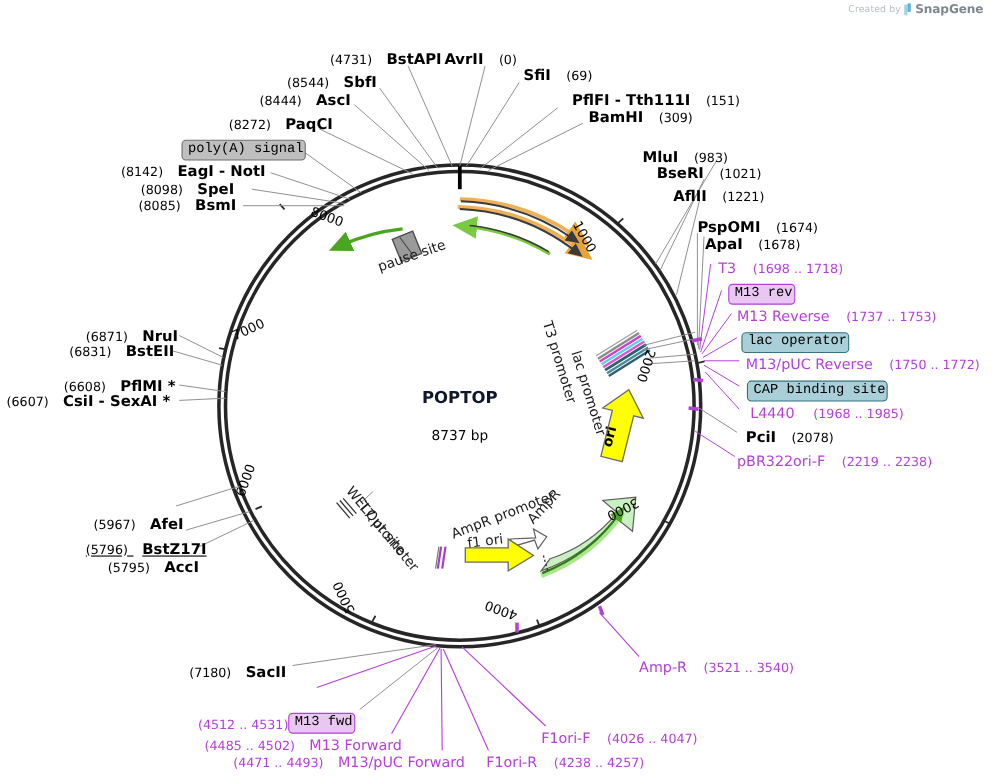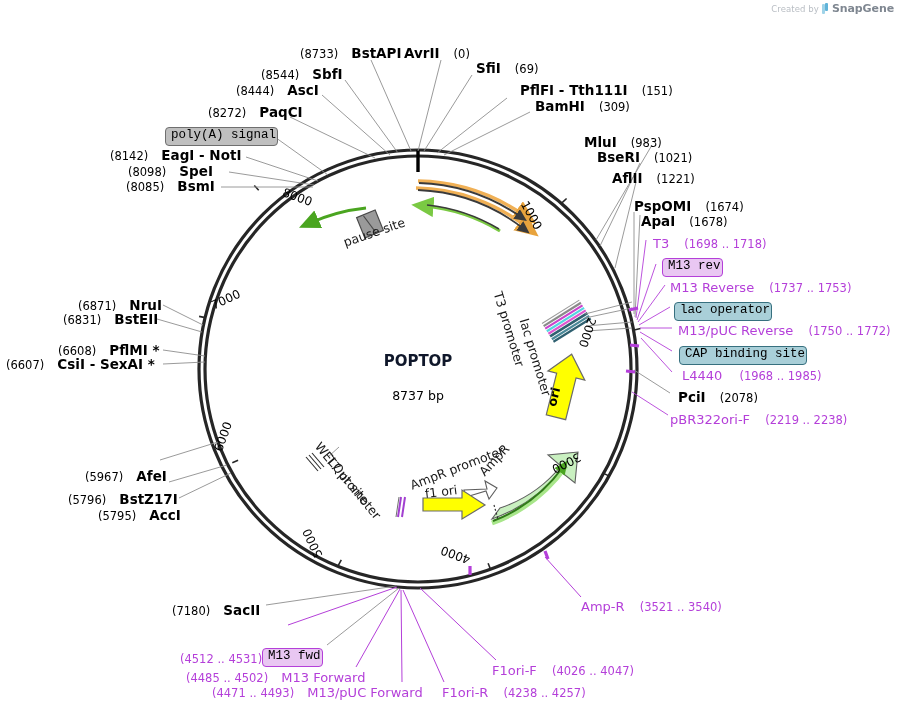--- a/index.html
+++ b/index.html
@@ -319,21 +319,21 @@
 
 <div class="feat" style="left:411px;top:480px;transform:rotate(-21deg);">AmpR promoter</div>
 
 <div class="feat" style="left:425px;top:488px;transform:rotate(-7deg);">f1 ori</div>
 
 <div class="feat" style="left:328px;top:452px;transform:rotate(50deg);">T7 promoter</div>
 
 <div class="feat" style="left:317px;top:438px;transform:rotate(50deg);">WELQut site</div>
 
 <div class="lbl" style="left:300px;top:45px;">
-  <span class="enz-pos">(8733)</span>
+  <span class="enz-pos">(4731)</span>
   <span class="enz-name" style="margin-left:8px;">BstAPI</span>
 </div>
 
 <div class="lbl" style="left:261px;top:66px;">
   <span class="enz-pos">(8544)</span>
   <span class="enz-name" style="margin-left:8px;">SbfI</span>
 </div>
 
 <div class="lbl" style="left:236px;top:82px;">
   <span class="enz-pos">(8444)</span>
@@ -469,21 +469,21 @@
 <div class="lbl" style="left:6px;top:356px;">
   <span class="enz-pos">(6607)</span>
   <span class="enz-name" style="margin-left:8px;">CsiI - SexAI *</span>
 </div>
 
 <div class="lbl" style="left:85px;top:468px;">
   <span class="enz-pos">(5967)</span>
   <span class="enz-name" style="margin-left:8px;">AfeI</span>
 </div>
 
-<div class="lbl" style="left:68px;top:491px;">
+<div class="lbl" style="left:78px;top:491px;text-decoration:underline;">
   <span class="enz-pos">(5796)</span>
   <span class="enz-name" style="margin-left:8px;">BstZ17I</span>
 </div>
 
 <div class="lbl" style="left:98px;top:507px;">
   <span class="enz-pos">(5795)</span>
   <span class="enz-name" style="margin-left:8px;">AccI</span>
 </div>
 
 <div class="lbl" style="left:172px;top:602px;">

